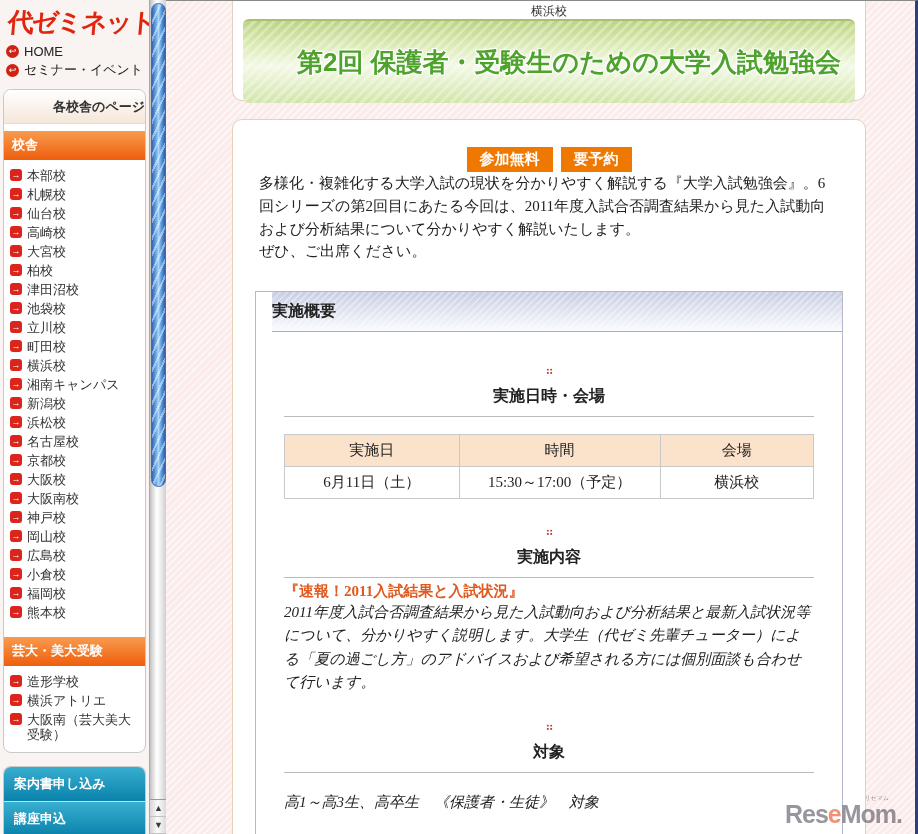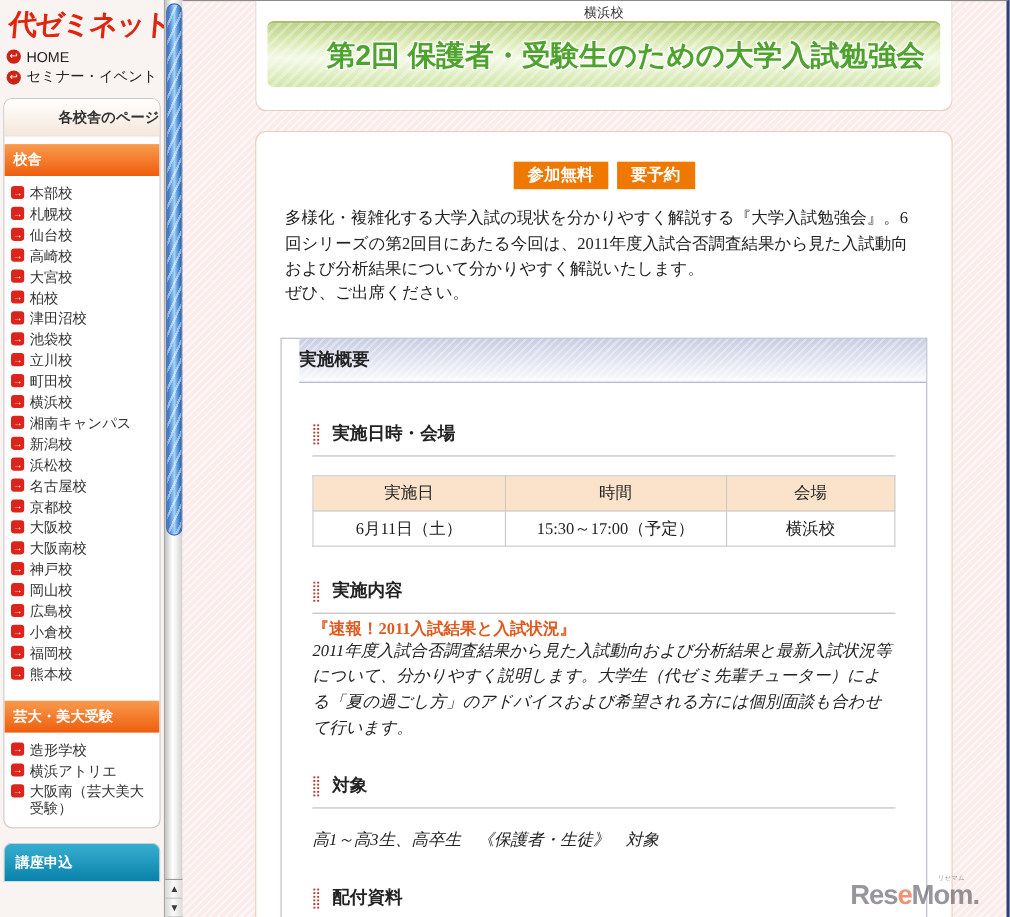--- a/index.html
+++ b/index.html
@@ -31,56 +31,56 @@
   .arrow-btn { height:17px; text-align:center; font-size:9px; color:#3a3a3a; line-height:17px; cursor:pointer; border-bottom:1px solid #c2c2c2; }
 
   
   .mainarea { position:absolute; left:166px; top:0; width:752px; height:834px; overflow:hidden;
               border-top:1px solid #8a8a8a; border-right:3px solid #2e3f7c;
               background-color:#fbeceb;
               background-image:repeating-linear-gradient(135deg, rgba(255,255,255,0.55) 0 2px, rgba(0,0,0,0) 2px 5px); }
   .top-box { position:absolute; left:66px; top:0; width:634px; height:100px; background:#fff;
              border:1px solid #e3cfc6; border-top:none; border-radius:0 0 10px 10px; }
   .school-label { text-align:center; font-size:12px; color:#333; padding-top:2px; font-family:"Liberation Serif",serif; }
-  .banner { position:absolute; left:10px; right:10px; top:18px; height:60px; border-radius:6px; border-top:2px solid #a9c06c;
+  .banner { position:absolute; left:10px; right:10px; top:18px; height:84px; border-radius:6px; border-top:2px solid #a9c06c;
             display:flex; align-items:center; justify-content:center;
             background-image:repeating-linear-gradient(135deg, rgba(255,255,255,0.3) 0 3px, rgba(0,0,0,0) 3px 7px),
                              linear-gradient(#bdd387 0%, #dcebb6 30%, #f3f9e6 55%, #d2e5a8 100%);padding-left:40px; }
   .banner-text { font-size:26px; font-weight:bold; color:#4da32b; white-space:nowrap;
                  text-shadow:-1px -1px 0 #fff, 1px -1px 0 #fff, -1px 1px 0 #fff, 1px 1px 0 #fff, 0 0 4px #fff; }
 
   .main-box { position:absolute; left:66px; top:118px; width:634px; height:740px; background:#fff;
               border:1px solid #eacfb5; border-radius:10px 10px 0 0; }
   .badges { display:flex; justify-content:center; gap:8px; margin-top:27px; }
   .badge { background:#ee7800; color:#fff; font-weight:bold; font-size:15px; padding:3px 13px; }
   .intro { font-family:"Liberation Serif",serif; font-size:15px; color:#222; line-height:1.52; margin:0 26px; }
-  .intro.first { margin-top:16px; }
+  .intro.first { margin-top:0; }
 
   .overview-box { margin:28px 22px 0; border:1px solid #b5b7ca; background:#fff; }
   .overview-header { text-align:left; font-family:"Liberation Serif",serif; font-weight:bold; font-size:16px; color:#222;
                      padding:9px 0; border-bottom:1px solid #a7abc4;
                      background-image:repeating-linear-gradient(135deg, rgba(255,255,255,0.35) 0 2px, rgba(0,0,0,0) 2px 5px),
                                       linear-gradient(#c9cde2,#eef0f8 75%,#fafbfe);margin-left:16px; }
   .overview-content { padding:24px 28px 20px; }
-  .sec-head { display:flex; align-items:center; gap:11px; font-family:"Liberation Serif",serif; font-weight:bold; font-size:16px; color:#222; margin-top:30px; }
+  .sec-head { display:flex; align-items:center; gap:11px; font-family:"Liberation Serif",serif; font-weight:bold; font-size:16px; color:#222; margin-top:30px;flex-direction:column; }
   .sec-head.first { margin-top:12px; }
   .dotbar { width:7px; height:20px; flex:0 0 7px;
             background-image:radial-gradient(#c03028 1px, rgba(0,0,0,0) 1.2px); background-size:3.5px 3.3px; }
   .sec-rule { border:none; border-top:1px solid #bbb; margin:9px 0 0; }
 
   .info-table { border-collapse:collapse; width:100%; margin-top:17px; font-family:"Liberation Serif",serif; font-size:15px; color:#222; }
   .info-table th, .info-table td { border:1px solid #c9c9c9; text-align:center; padding:6px 4px; }
   .info-table th { background:#fbe2cb; font-weight:normal; }
   .col-date{width:33%} .col-time{width:38%} .col-place{width:29%}
 
   .highlight { color:#e05a20; font-weight:bold; font-family:"Liberation Serif",serif; font-size:15px; margin-top:4px; }
   .bodytext { font-family:"Liberation Serif",serif; font-size:15px; color:#222; line-height:1.55;font-style:italic; }
   .target-text { margin-top:18px; }
 
-  .watermark { position:absolute; right:25px; bottom:5px; font-weight:bold; font-size:25px; letter-spacing:-1px;
+  .watermark { position:absolute; right:13px; bottom:5px; font-weight:bold; font-size:25px; letter-spacing:-1px;
                color:#55505c; opacity:0.6;margin-top:16px; }
   .watermark .accent { color:#e8491f; }
   .watermark .ruby { position:absolute; top:-6px; right:13px; font-size:6px; font-weight:normal; letter-spacing:0; color:#55505c; }
 </style>
 </head>
 <body>
 
 <div class="sidebar">
   <div class="logo">代ゼミネット</div>
   <div class="nav-link">
@@ -231,20 +231,21 @@
         </div>
 
         <div class="school-item">
           <span class="sq-icon">→</span>
           <span>大阪南（芸大美大受験）</span>
         </div>
       </div>
   </div>
 
   <div class="side-box teal-box">
+    <div class="teal-bar">案内書申し込み</div>
     <div class="teal-bar">講座申込</div>
 
   </div>
 </div>
 
 <div class="scrollbar">
   <div class="scroll-thumb"></div>
   <div class="scroll-arrows">
     <div class="arrow-btn">▲</div>
     <div class="arrow-btn">▼</div>

